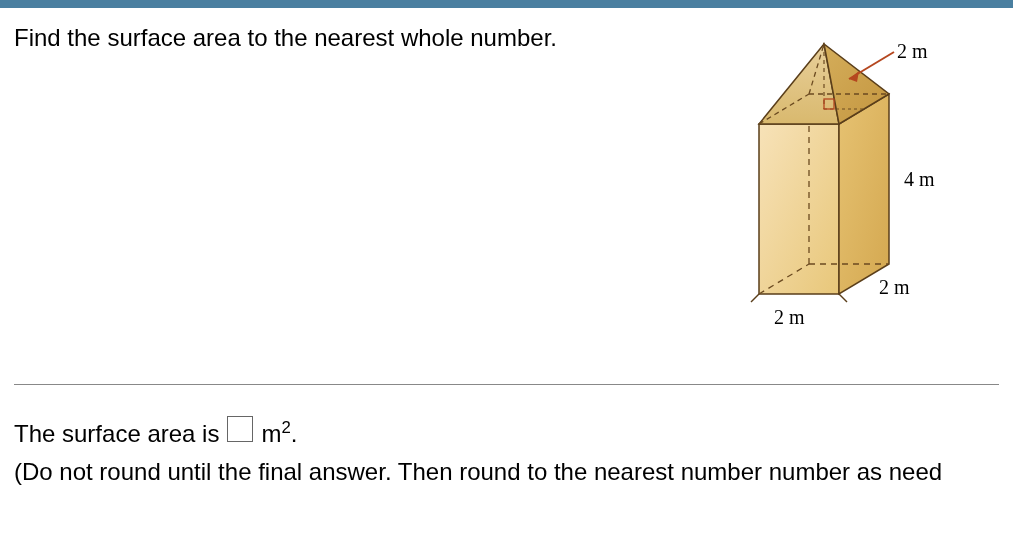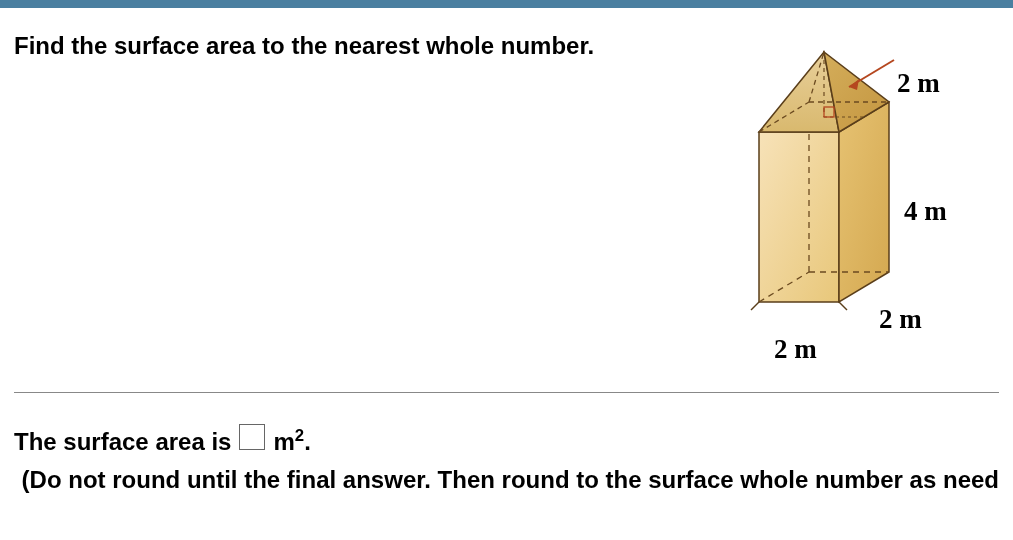--- a/index.html
+++ b/index.html
@@ -1,32 +1,32 @@
 <!DOCTYPE html>
 <html><head>
   <meta charset="utf-8">
   <style>
     * { box-sizing: border-box; margin: 0; padding: 0; }
     body { font-family: Arial, sans-serif; background: #fff; width: 1013px; }
     .top-bar { height: 8px; background: #4a7fa0; width: 100%; }
-    .content { padding: 24px 14px; font-weight: bold; }
+    .content { padding: 16px 14px; }
     .problem-row { display: flex; align-items: flex-start; gap: 40px; }
     .prompt { font-size: 24px; color: #000; flex: 1; }
     .figure-area { width: 280px; height: 310px; position: relative; }
     .divider { border: none; border-top: 1px solid #888; margin: 50px 0 30px 0; }
-    .answer-area { font-size: 24px; color: #000; line-height: 1.6; text-align: right; }
+    .answer-area { font-size: 24px; color: #000; line-height: 1.6; }
     .answer-line { display: flex; align-items: baseline; flex-wrap: wrap; gap: 4px; }
     .answer-box {
       display: inline-block; width: 26px; height: 26px; border: 1px solid #666;
       vertical-align: middle; margin: 0 4px; background: #fff;
     }
     .unit { }
     .sup { font-size: 0.7em; vertical-align: super; }
     .hint { font-size: 24px; color: #000; }
-    .dim-label { position: absolute; font-size: 27px; color: #000; font-family: 'Times New Roman', serif; margin-top: 20px; }
+    .dim-label { position: absolute; font-size: 20px; color: #000; font-family: 'Times New Roman', serif; }
   </style>
 </head>
 <body>
 
 <div class="top-bar"></div>
 
 <div class="content">
   <div class="problem-row">
     <div class="prompt">Find the surface area to the nearest whole number.</div>
 
@@ -87,15 +87,15 @@
   </div>
 
   <hr class="divider">
 
   <div class="answer-area">
     <div class="answer-line">
       <span>The surface area is</span>
       <span class="answer-box"></span>
       <span class="unit"><span>m</span><span class="sup">2</span><span>.</span></span>
     </div>
-    <div class="hint">(Do not round until the final answer. Then round to the surface whole number as need</div>
+    <div class="hint">(Do not round until the final answer. Then round to the nearest number number as need</div>
   </div>
 </div>
 
 </body></html>

